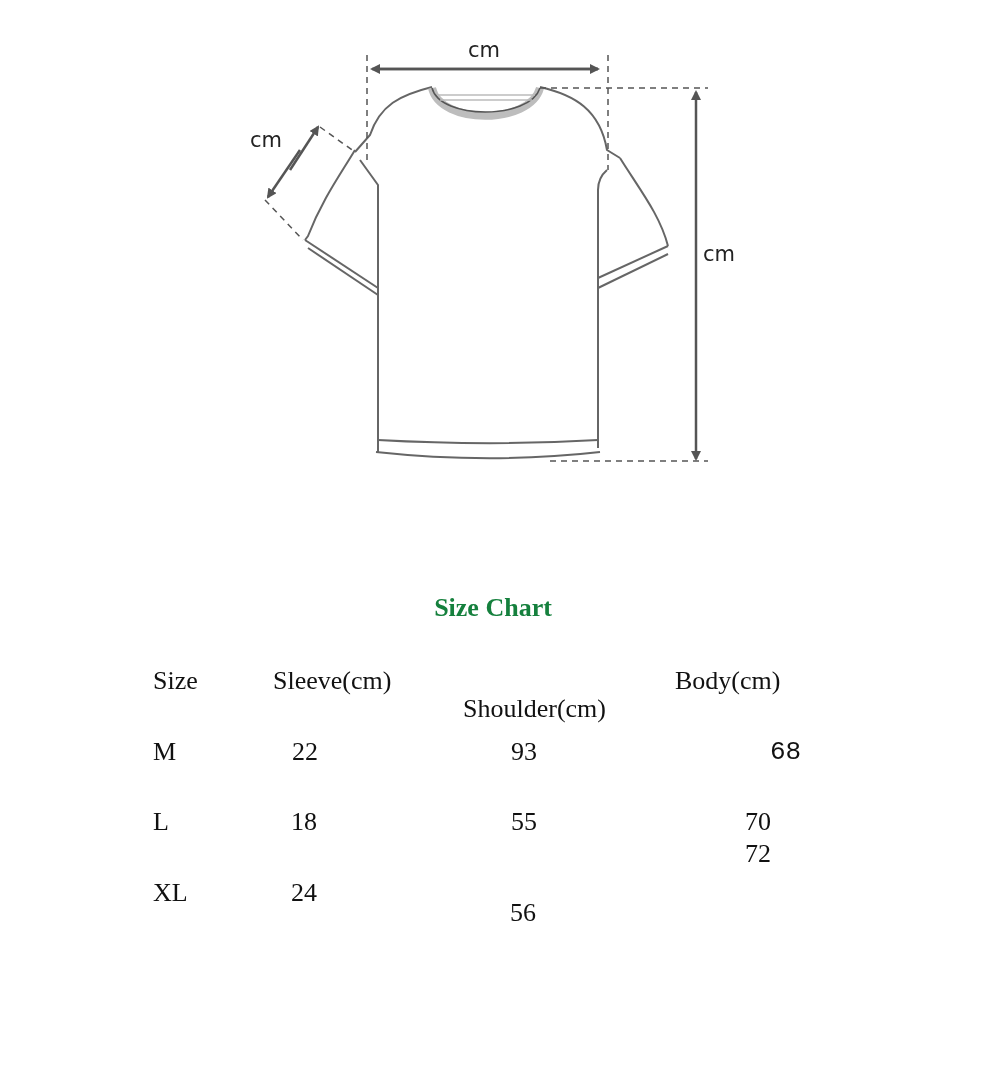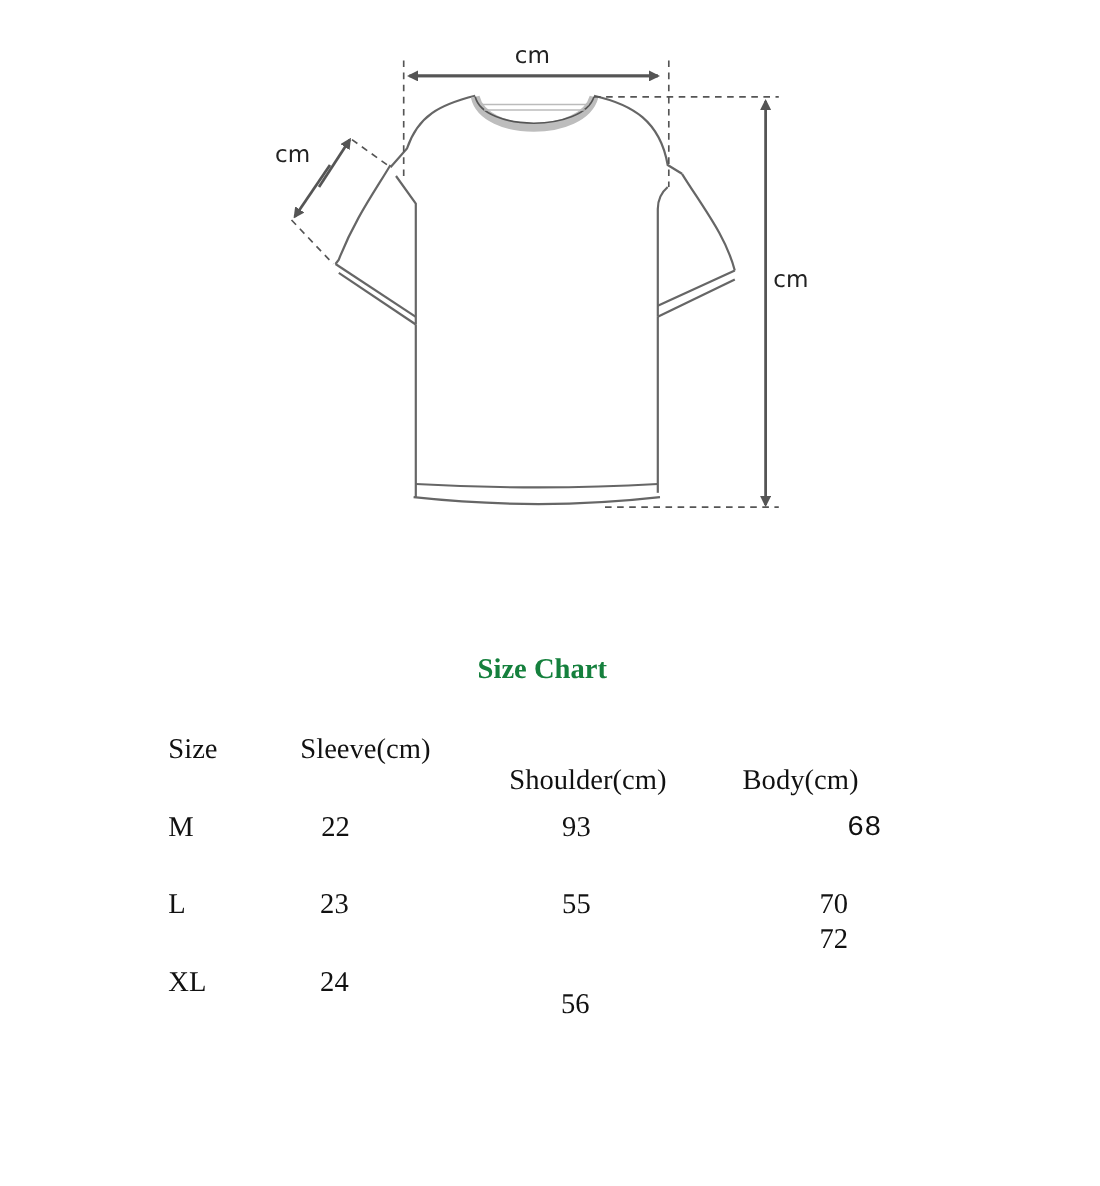--- a/index.html
+++ b/index.html
@@ -78,33 +78,33 @@
   <text class="cm-label" x="703" y="261">cm</text>
 </svg>
 
 <div class="title">Size Chart</div>
 
 <div>
   <div>
     <span class="cell" style="left:153px; top:668px;">Size</span>
     <span class="cell" style="left:273px; top:668px;">Sleeve(cm)</span>
     <span class="cell" style="left:463px; top:668px;margin-top:28px;">Shoulder(cm)</span>
-    <span class="cell" style="left:675px; top:696px;">Body(cm)</span>
+    <span class="cell" style="left:675px; top:668px;">Body(cm)</span>
   </div>
 
   <div>
     <span class="cell" style="left:153px; top:739px;">M</span>
     <span class="cell" style="left:292px; top:739px;">22</span>
     <span class="cell" style="left:511px; top:739px;">93</span>
     <span class="cell" style="left:770px; top:739px;font-family:Liberation Mono, monospace;">68</span>
   </div>
 
   <div>
     <span class="cell" style="left:153px; top:809px;">L</span>
-    <span class="cell" style="left:291px; top:809px;">23</span>
+    <span class="cell" style="left:291px; top:809px;">18</span>
     <span class="cell" style="left:511px; top:809px;">55</span>
     <span class="cell" style="left:745px; top:809px;">70</span>
   </div>
 
   <div>
     <span class="cell" style="left:153px; top:880px;">XL</span>
     <span class="cell" style="left:291px; top:880px;">24</span>
     <span class="cell" style="left:510px; top:880px;margin-top:20px;">56</span>
     <span class="cell" style="left:745px; top:841px;">72</span>
   </div>

